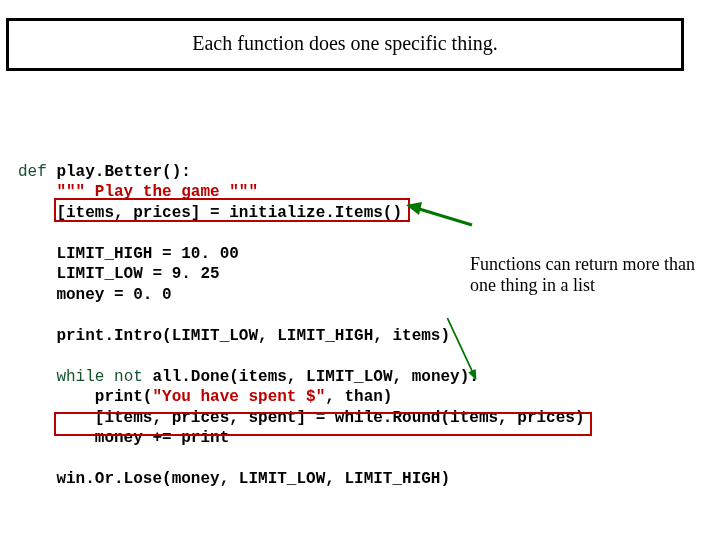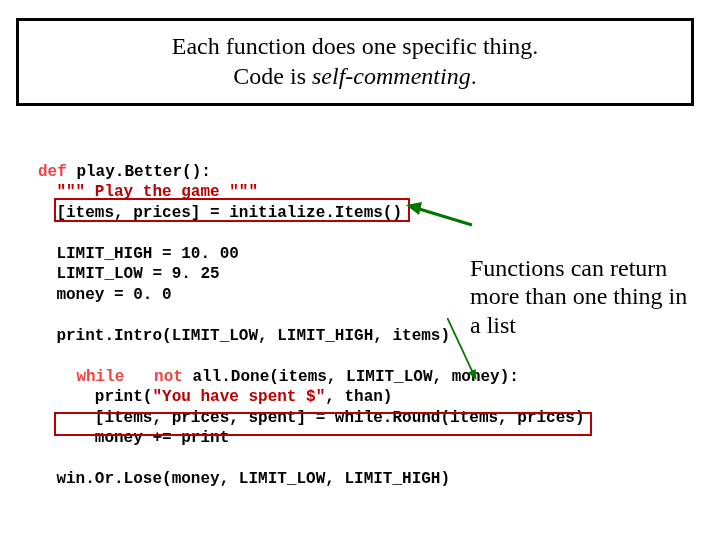--- a/index.html
+++ b/index.html
@@ -12,49 +12,49 @@
     color: #000;
   }
   .slide {
     position: relative;
     width: 720px;
     height: 540px;
     box-sizing: border-box;
   }
   .title-box {
     position: absolute;
-    left: 16px;
+    left: 6px;
     top: 18px;
     width: 648px;
     border: 3px solid #000;
     padding: 10px 12px 12px 12px;
     text-align: center;
-    font-size: 24px;
+    font-size: 20px;
     line-height: 1.25;
   }
   .title-box .ital { font-style: italic; }
   .code {
     position: absolute;
     left: 18px;
     top: 162px;
     width: 648px;
     font-family: "Courier New", Courier, monospace;
     font-size: 16px;
     line-height: 1.28;
     white-space: pre;
     font-weight: bold;
   }
-  .kw  { color: #ef4444; font-weight: bold; margin-left: 20px; }
+  .kw  { color: #14532d; font-weight: normal; }
   .com { color: #bb0000; font-weight: bold; }
   .side-note {
     position: absolute;
     left: 470px;
     top: 254px;
     width: 225px;
-    font-size: 24px;
+    font-size: 18px;
     line-height: 1.18;
   }
   .highlight-box {
     position: absolute;
     border: 2px solid #bb0000;
     background: transparent;
   }
   .hl1 { left: 54px; top: 198px; width: 352px; height: 20px; }
   .hl2 { left: 54px; top: 412px; width: 534px; height: 20px; }
   .arrow {
@@ -64,23 +64,20 @@
   }
   .arrow svg { width: 100%; height: 100%; }
 </style>
 </head>
 <body>
 
 <div class="slide">
 
   <div class="title-box">
     <div>Each function does one specific thing.</div>
-    <div>
-      <span>Code is </span><span class="ital">self-commenting</span><span>.</span>
-    </div>
   </div>
 
   <div class="code"><span class="kw">def</span><span> play.Better():</span>
 <span class="com">    """ Play the game """</span>
 <span>    [items, prices] = initialize.Items()</span>
 <span> </span>
 <span>    LIMIT_HIGH = 10. 00</span>
 <span>    LIMIT_LOW = 9. 25</span>
 <span>    money = 0. 0</span>
 <span> </span>

